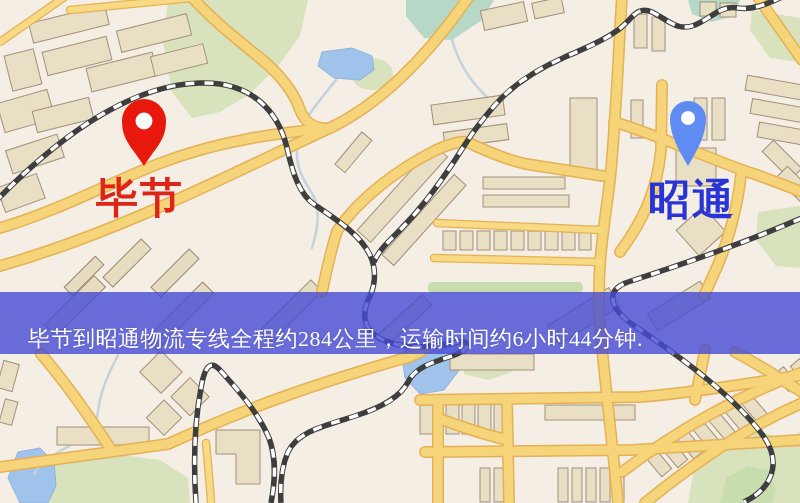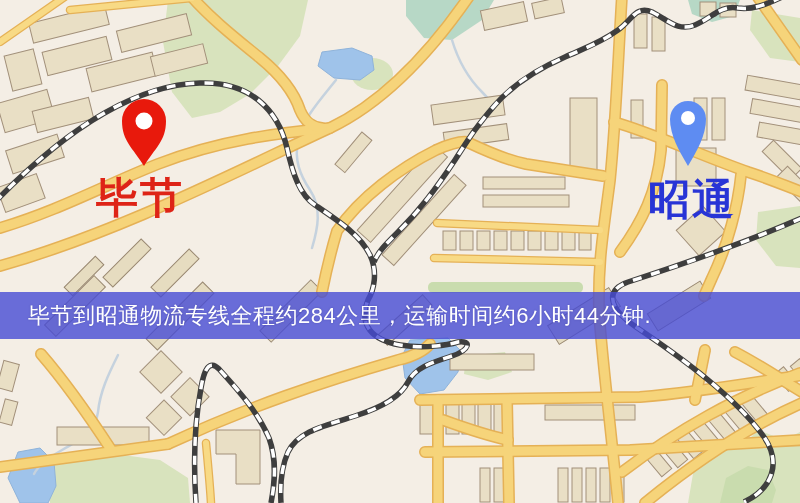--- a/index.html
+++ b/index.html
@@ -1,33 +1,33 @@
 <!DOCTYPE html>
 <html><head>
 <meta charset="utf-8">
 <style>
   html,body{margin:0;padding:0;background:#888;}
   #stage{position:relative;width:800px;height:503px;overflow:hidden;
-         font-family:Liberation Sans, sans-serif;background:#1d4ed8;}
+         font-family:Liberation Serif, serif;background:#1d4ed8;}
   #map-svg{position:absolute;left:0;top:0;}
   .bld{fill:#e9dfc5;stroke:#a2907a;stroke-width:1;}
   .bld2{fill:#e6dcc0;stroke:#998871;stroke-width:1;}
   .green{fill:#d8e3bd;stroke:none;}
   .green2{fill:#c9dcae;stroke:none;}
   .teal{fill:#b7d8c6;stroke:none;}
   .water{fill:#9fc3ea;stroke:#8fb3da;stroke-width:1;}
   .stream{fill:none;stroke:#c5d2de;stroke-width:2.5;stroke-linecap:round;}
   .road-casing{fill:none;stroke:#e5b156;stroke-width:12;stroke-linecap:round;stroke-linejoin:round;}
   .road-fill{fill:none;stroke:#f6d47a;stroke-width:9;stroke-linecap:round;stroke-linejoin:round;}
   .road-casing-minor{fill:none;stroke:#e5b156;stroke-width:8.5;stroke-linecap:round;stroke-linejoin:round;}
   .road-fill-minor{fill:none;stroke:#f8da85;stroke-width:6;stroke-linecap:round;stroke-linejoin:round;}
   .rail-base{fill:none;stroke:#3e3e3e;stroke-width:5.5;stroke-linecap:butt;}
   .rail-dash{fill:none;stroke:#ffffff;stroke-width:3.5;stroke-dasharray:9 10;stroke-linecap:butt;}
-  #banner{position:absolute;left:0;top:292px;width:800px;height:47px;
-          background:rgba(70,75,213,0.80);display:flex;align-items:center;}
+  #banner{position:absolute;left:0;top:292px;width:800px;height:62px;
+          background:rgba(70,75,213,0.80);display:flex;align-items:flex-end;}
   #banner .txt{color:#ffffff;font-size:22px;padding-left:28px;white-space:nowrap;
                letter-spacing:0.5px;text-shadow:0 0 2px rgba(40,40,120,.35);}
   .city-label{font-weight:bold;font-size:42px;letter-spacing:2px;}
 </style>
 </head>
 <body>
 
 <div id="stage">
 
 <svg id="map-svg" width="800" height="503" viewBox="0 0 800 503">

